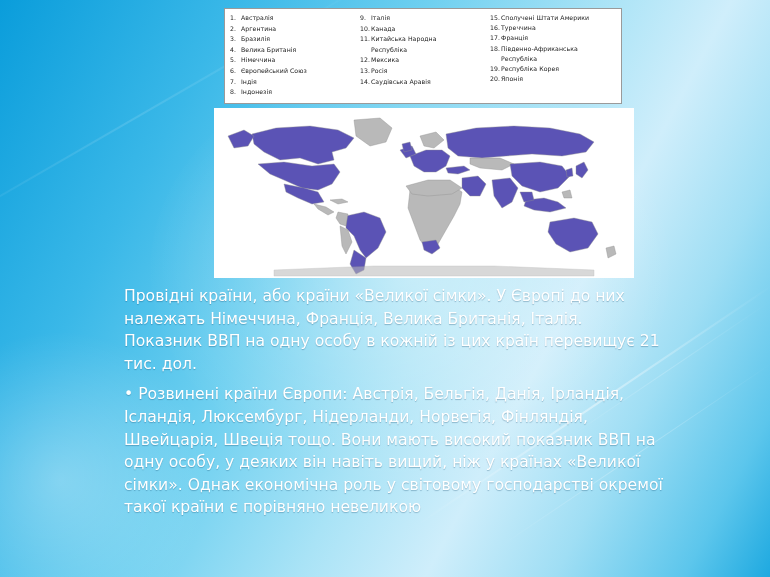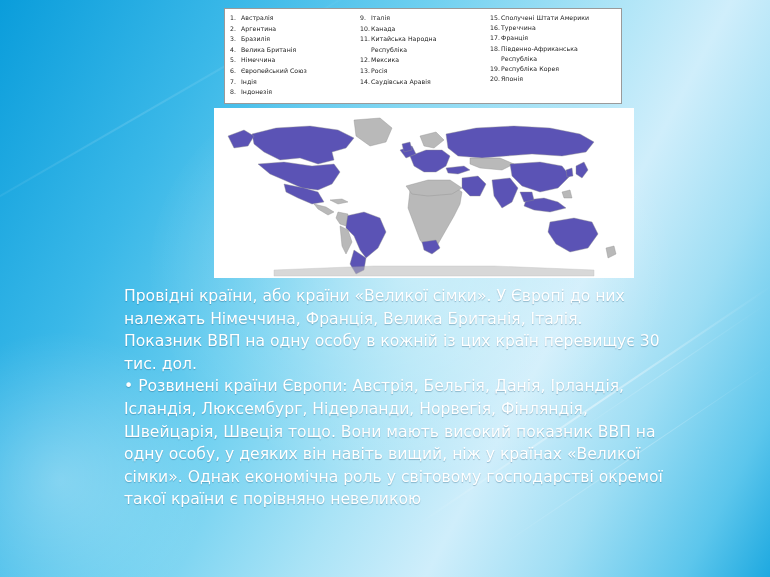--- a/index.html
+++ b/index.html
@@ -104,21 +104,21 @@
     position: absolute;
     left: 124px;
     top: 285px;
     width: 540px;
     color: #ffffff;
     font-size: 15.6px;
     line-height: 22.6px;
     text-shadow: 0 1px 1px rgba(0,60,95,0.30);
   }
   .para { margin: 0; }
-  .para + .para { margin-top: 0px; }
+  .para + .para { margin-top: 8px; }
 </style>
 </head>
 <body>
 
 <div class="slide">
 
   <div class="glow g1"></div>
   <div class="glow g2"></div>
   <div class="streak s4"></div>
   <div class="streak s3"></div>
@@ -221,17 +221,17 @@
 
           <path fill="#b9b9b9" d="M392,140 L400,138 L402,146 L394,150 Z"></path>
 
           <path fill="#b9b9b9" d="M60,162 L160,158 L280,158 L380,162 L380,168 L60,168 Z" opacity="0.55"></path>
         </g>
       </svg>
     </div>
   </div>
 
   <div class="body-text">
-    <p class="para">Провідні країни, або країни «Великої сімки». У Європі до них належать Німеччина, Франція, Велика Британія, Італія. Показник ВВП на одну особу в кожній із цих країн перевищує 30 тис. дол.</p>
+    <p class="para">Провідні країни, або країни «Великої сімки». У Європі до них належать Німеччина, Франція, Велика Британія, Італія. Показник ВВП на одну особу в кожній із цих країн перевищує 21 тис. дол.</p>
     <p class="para">• Розвинені країни Європи: Австрія, Бельгія, Данія, Ірландія, Ісландія, Люксембург, Нідерланди, Норвегія, Фінляндія, Швейцарія, Швеція тощо. Вони мають високий показник ВВП на одну особу, у деяких він навіть вищий, ніж у країнах «Великої сімки». Однак економічна роль у світовому господарстві окремої такої країни є порівняно невеликою</p>
   </div>
 
 </div>
 
 </body></html>

